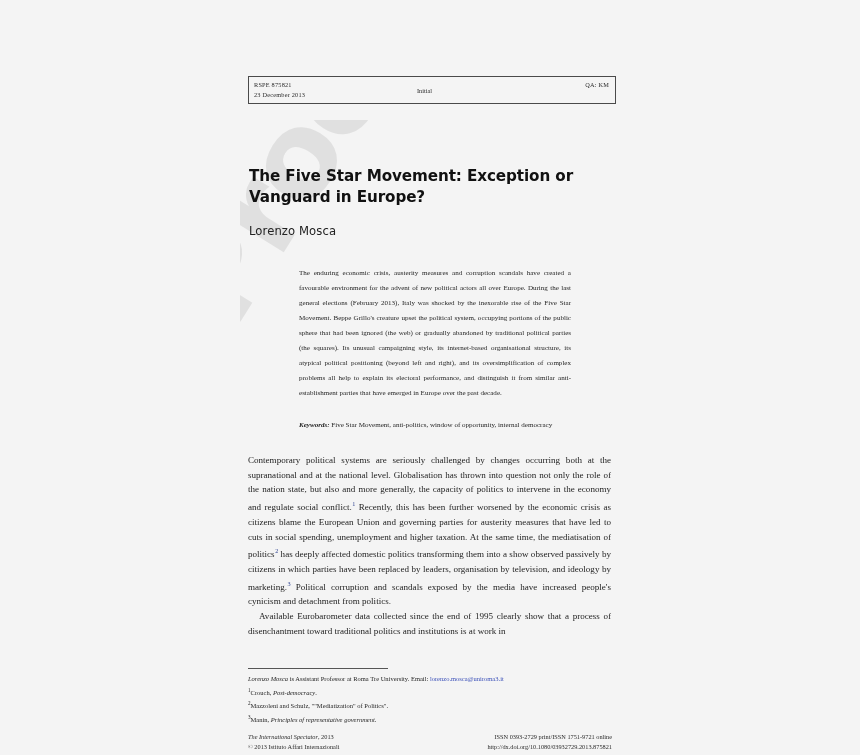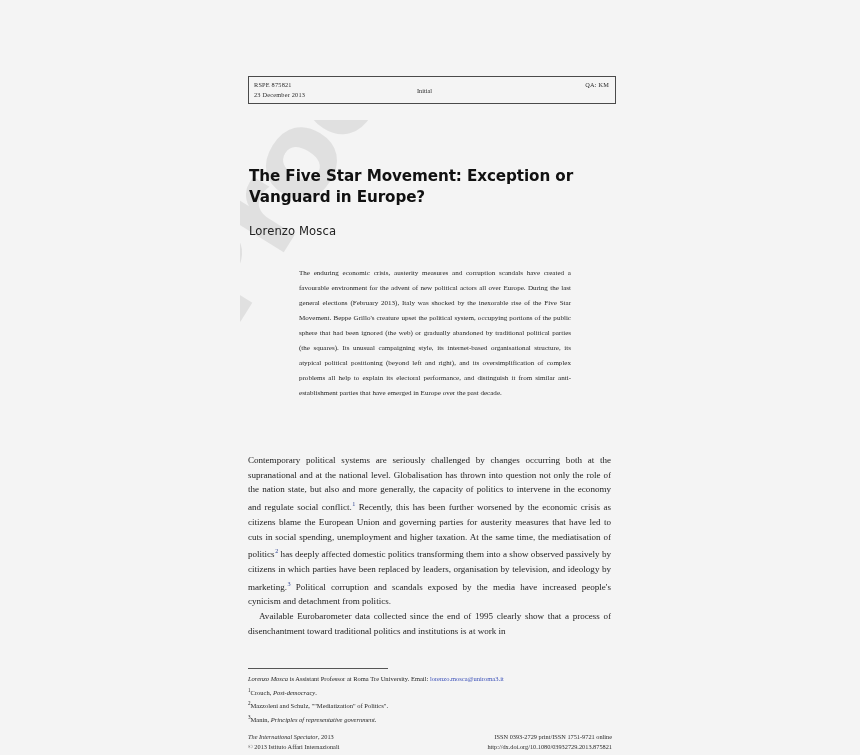--- a/index.html
+++ b/index.html
@@ -236,20 +236,23 @@
       <div class="pb-mid">Initial</div>
       <div class="pb-right">QA: KM</div>
     </div>
 
     <div id="title">The Five Star Movement: Exception or Vanguard in Europe?</div>
 
     <div id="author">Lorenzo Mosca</div>
 
     <div id="abstract">The enduring economic crisis, austerity measures and corruption scandals have created a favourable environment for the advent of new political actors all over Europe. During the last general elections (February 2013), Italy was shocked by the inexorable rise of the Five Star Movement. Beppe Grillo's creature upset the political system, occupying portions of the public sphere that had been ignored (the web) or gradually abandoned by traditional political parties (the squares). Its unusual campaigning style, its internet-based organisational structure, its atypical political positioning (beyond left and right), and its oversimplification of complex problems all help to explain its electoral performance, and distinguish it from similar anti-establishment parties that have emerged in Europe over the past decade.</div>
 
+    <div id="keywords">
+      <span class="kw-label">Keywords:</span><span> Five Star Movement, anti-politics, window of opportunity, internal democracy</span>
+    </div>
 
     <div id="body">
       <p><span>Contemporary political systems are seriously challenged by changes occurring both at the supranational and at the national level. Globalisation has thrown into question not only the role of the nation state, but also and more generally, the capacity of politics to intervene in the economy and regulate social conflict.</span><sup class="fn">1</sup><span> Recently, this has been further worsened by the economic crisis as citizens blame the European Union and governing parties for austerity measures that have led to cuts in social spending, unemployment and higher taxation. At the same time, the mediatisation of politics</span><sup class="fn">2</sup><span> has deeply affected domestic politics transforming them into a show observed passively by citizens in which parties have been replaced by leaders, organisation by television, and ideology by marketing.</span><sup class="fn">3</sup><span> Political corruption and scandals exposed by the media have increased people's cynicism and detachment from politics.</span></p>
       <p class="indent">Available Eurobarometer data collected since the end of 1995 clearly show that a process of disenchantment toward traditional politics and institutions is at work in</p>
     </div>
 
     <div id="fnrule"></div>
 
     <div id="footnotes">
       <div><i>Lorenzo Mosca</i><span> is Assistant Professor at Roma Tre University. Email: </span><span class="email-link">lorenzo.mosca@uniroma3.it</span></div>

